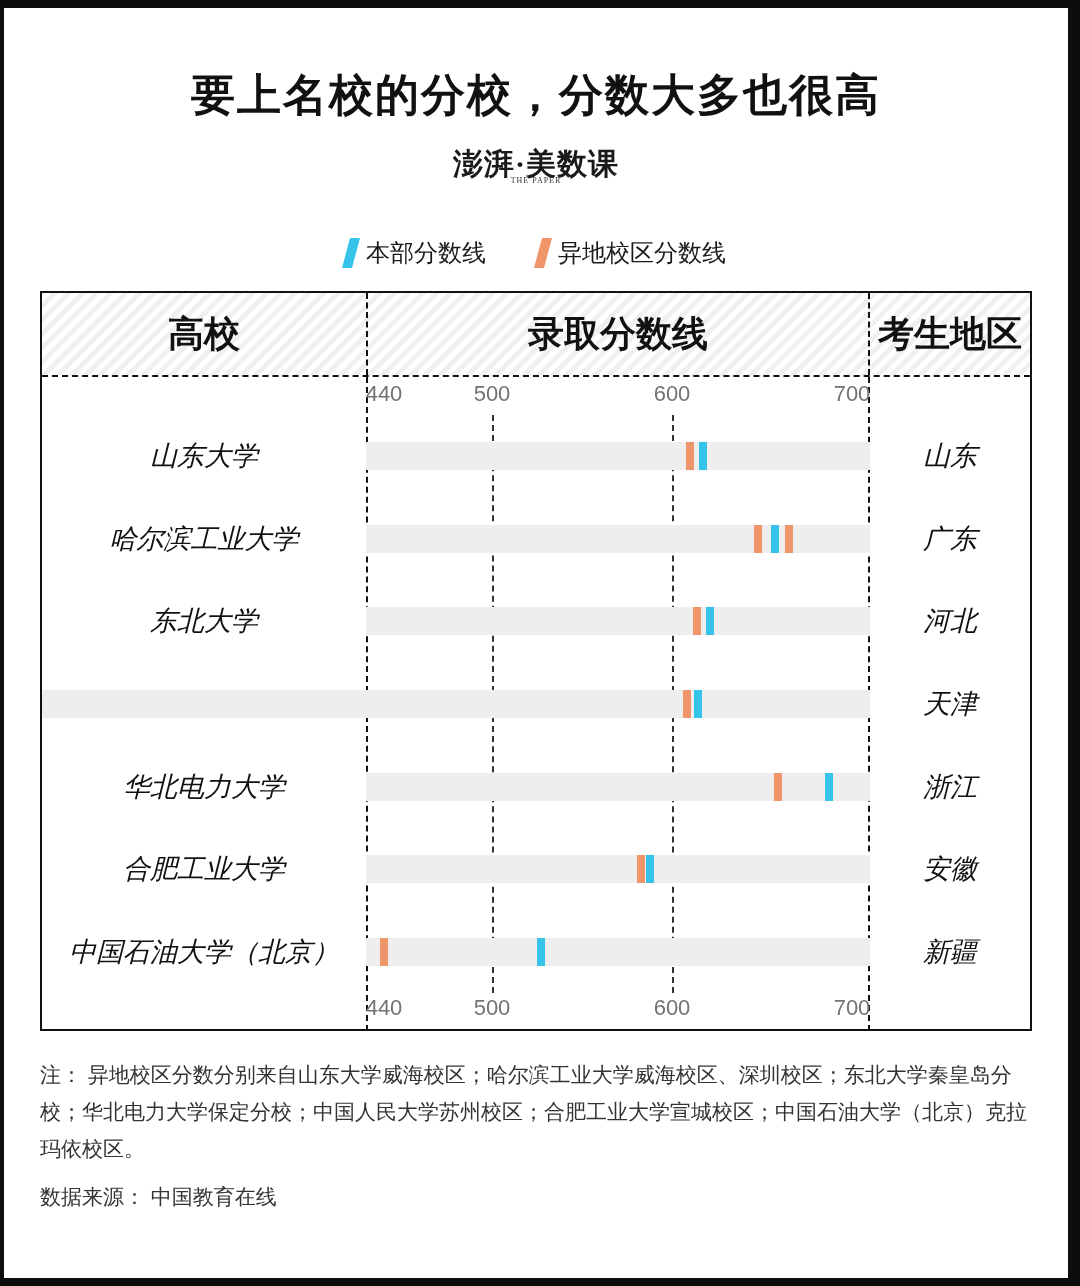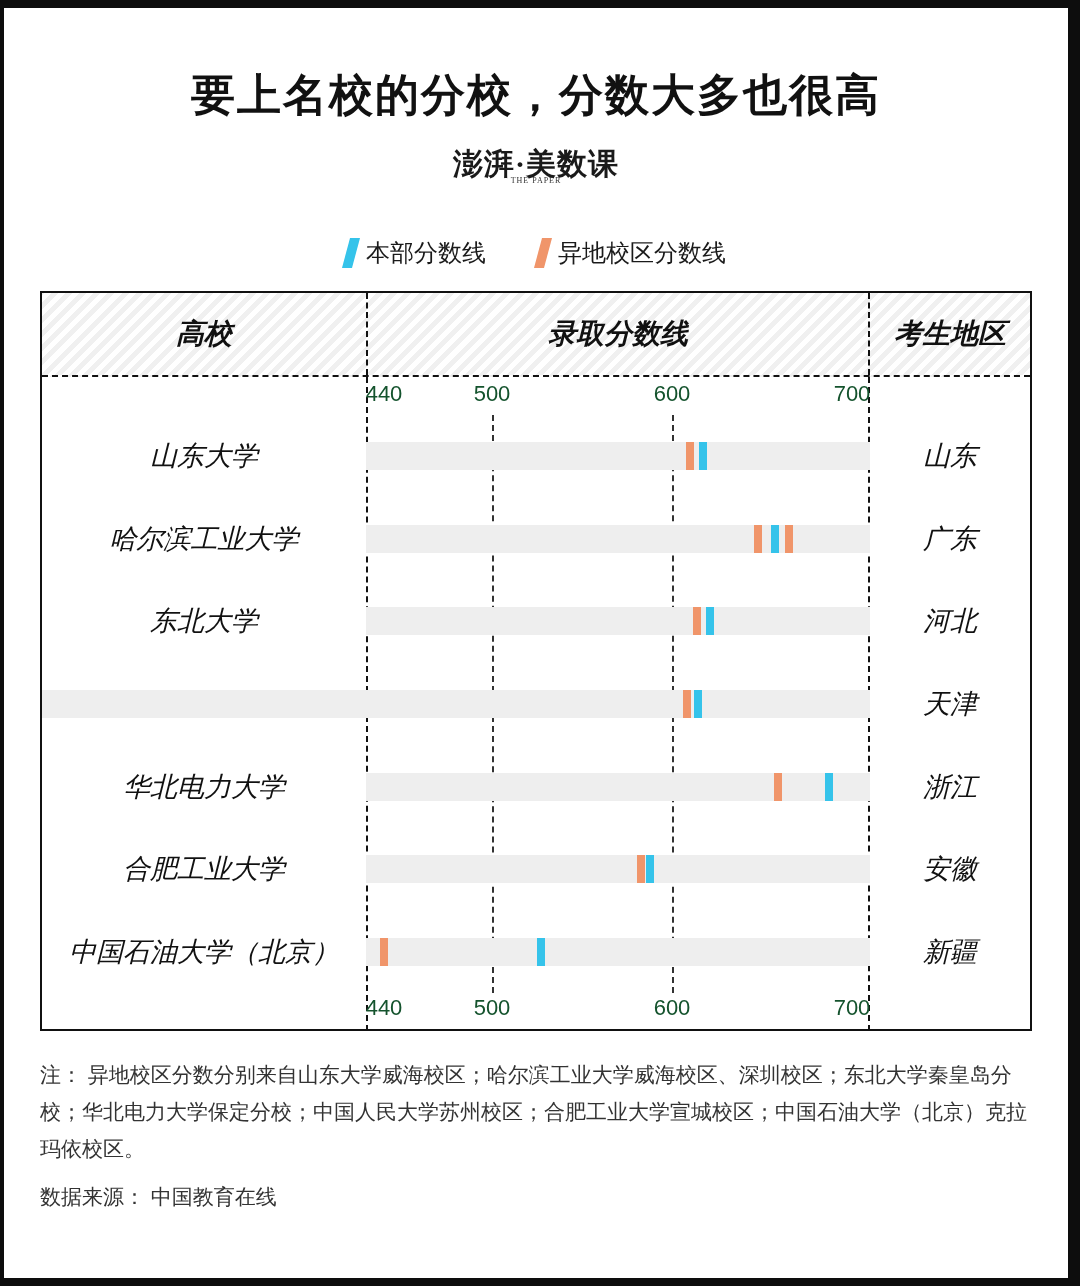--- a/index.html
+++ b/index.html
@@ -93,24 +93,23 @@
       #ffffff,
       #ffffff 5px,
       #f0f0f0 5px,
       #f0f0f0 10px
     );
   }
   .th {
     display: flex;
     align-items: center;
     justify-content: center;
-    font-size: 28px;
+    font-size: 36px;
     font-weight: bold;
     color: #111111;
-    font-style: italic;
   }
   .col-school { width: 324px; }
   .col-chart  { flex: 1; }
   .col-region { width: 160px; }
   .th.col-school { border-right: 2px dashed #111111; }
   .th.col-region { border-left: 2px dashed #111111; }
   .tbody {
     position: relative;
     height: 654px;
   }
@@ -122,21 +121,21 @@
     border-left: 2px dashed #111111;
   }
   .vline.left { left: 324px; }
   .vline.right { right: 160px; }
   .axis {
     position: absolute;
     left: 324px;
     right: 160px;
     height: 34px;
     font-size: 22px;
-    color: #14532d;
+    color: #737373;
   }
   .axis.top { top: 4px; }
   .axis.bottom { bottom: 2px; }
   .axis .tick {
     position: absolute;
     transform: translateX(-50%);
     white-space: nowrap;
   }
   .gridlines {
     position: absolute;

